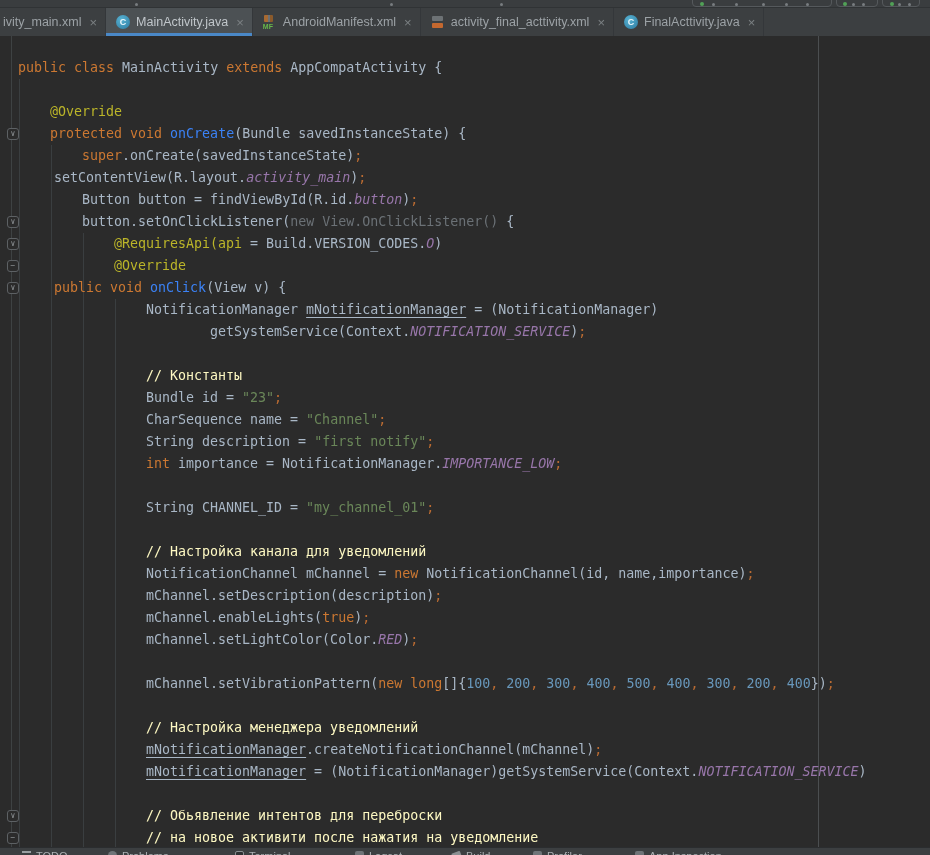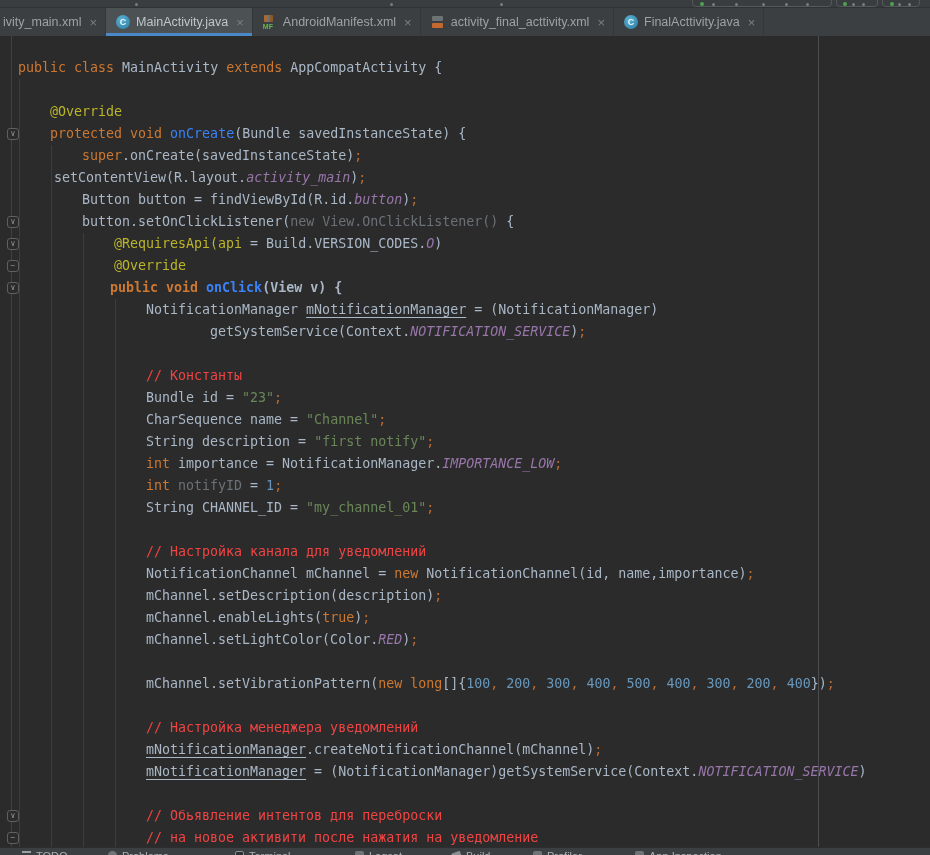--- a/index.html
+++ b/index.html
@@ -36,21 +36,21 @@
   #editor{position:absolute;top:36px;left:0;width:866px;height:811px;background:#2B2B2B;overflow:hidden}
   .vline{position:absolute;width:1px;pointer-events:none;z-index:1}
   .code-line{position:absolute;left:0;right:0;height:22px;line-height:22px;white-space:pre;z-index:2;
              font-family:"DejaVu Sans Mono","Liberation Mono",monospace;font-size:13.3px;color:#A9B7C6}
   .tok-pln{color:#A9B7C6}
   .tok-kw{color:#CC7832}
   .tok-ann{color:#BBB529}
   .tok-mth{color:#3b82f6}
   .tok-str{color:#6A8759}
   .tok-num{color:#6897BB}
-  .tok-cmt{color:#ef4444}
+  .tok-cmt{color:#fef9c3}
   .tok-fld{color:#9876AA;font-style:italic}
   .tok-gry{color:#6B7176}
   .tok-sem{color:#BA6B32}
   .tok-und{color:#A9B7C6;text-decoration:underline;text-underline-offset:3px}
   .fold{position:absolute;left:7px;width:12px;height:12px;border:1px solid #5D6164;border-radius:3px;
         background:#2B2B2B;color:#9095“98;color:#909598;font-size:8px;line-height:10px;text-align:center;
         box-sizing:border-box;z-index:3;font-family:"DejaVu Sans Mono",monospace}
 
   
   #bottombar{position:absolute;left:0;bottom:0;width:930px;height:8px;background:#3C3F41;
@@ -136,30 +136,29 @@
   <div class="code-line" style="top: 21px; padding-left: 18px;"><span class="tok-kw">public class </span><span class="tok-pln">MainActivity </span><span class="tok-kw">extends </span><span class="tok-pln">AppCompatActivity {</span></div>
       <div class="code-line" style="top: 43px; padding-left: 18px;"></div>
       <div class="code-line" style="top: 65px; padding-left: 50px;"><span class="tok-ann">@Override</span></div>
       <div class="code-line" style="top: 87px; padding-left: 50px;"><span class="tok-kw">protected void </span><span class="tok-mth">onCreate</span><span class="tok-pln">(Bundle savedInstanceState) {</span></div>
       <div class="code-line" style="top: 109px; padding-left: 82px;"><span class="tok-kw">super</span><span class="tok-pln">.onCreate(savedInstanceState)</span><span class="tok-sem">;</span></div>
       <div class="code-line" style="top: 131px; padding-left: 54px;"><span class="tok-pln">setContentView(R.layout.</span><span class="tok-fld">activity_main</span><span class="tok-pln">)</span><span class="tok-sem">;</span></div>
       <div class="code-line" style="top: 153px; padding-left: 82px;"><span class="tok-pln">Button button = findViewById(R.id.</span><span class="tok-fld">button</span><span class="tok-pln">)</span><span class="tok-sem">;</span></div>
       <div class="code-line" style="top: 175px; padding-left: 82px;"><span class="tok-pln">button.setOnClickListener(</span><span class="tok-gry">new View.OnClickListener() </span><span class="tok-pln">{</span></div>
       <div class="code-line" style="top: 197px; padding-left: 114px;"><span class="tok-ann">@RequiresApi(api </span><span class="tok-pln">= Build.VERSION_CODES.</span><span class="tok-fld">O</span><span class="tok-pln">)</span></div>
       <div class="code-line" style="top: 219px; padding-left: 114px;"><span class="tok-ann">@Override</span></div>
-      <div class="code-line" style="top: 241px; padding-left: 110px; font-weight: bold;"><span class="tok-kw">public void </span><span class="tok-mth">onClick</span><span class="tok-pln">(View v) {</span></div>
+      <div class="code-line" style="top: 241px; padding-left: 54px;"><span class="tok-kw">public void </span><span class="tok-mth">onClick</span><span class="tok-pln">(View v) {</span></div>
       <div class="code-line" style="top: 263px; padding-left: 146px;"><span class="tok-pln">NotificationManager </span><span class="tok-und">mNotificationManager</span><span class="tok-pln"> = (NotificationManager)</span></div>
       <div class="code-line" style="top: 285px; padding-left: 210px;"><span class="tok-pln">getSystemService(Context.</span><span class="tok-fld">NOTIFICATION_SERVICE</span><span class="tok-pln">)</span><span class="tok-sem">;</span></div>
       <div class="code-line" style="top: 307px; padding-left: 18px;"></div>
       <div class="code-line" style="top: 329px; padding-left: 146px;"><span class="tok-cmt">// Константы</span></div>
       <div class="code-line" style="top: 351px; padding-left: 146px;"><span class="tok-pln">Bundle id = </span><span class="tok-str">"23"</span><span class="tok-sem">;</span></div>
       <div class="code-line" style="top: 373px; padding-left: 146px;"><span class="tok-pln">CharSequence name = </span><span class="tok-str">"Channel"</span><span class="tok-sem">;</span></div>
       <div class="code-line" style="top: 395px; padding-left: 146px;"><span class="tok-pln">String description = </span><span class="tok-str">"first notify"</span><span class="tok-sem">;</span></div>
       <div class="code-line" style="top: 417px; padding-left: 146px;"><span class="tok-kw">int </span><span class="tok-pln">importance = NotificationManager.</span><span class="tok-fld">IMPORTANCE_LOW</span><span class="tok-sem">;</span></div>
-      <div class="code-line" style="top: 439px; padding-left: 146px;"><span class="tok-kw">int </span><span class="tok-gry">notifyID</span><span class="tok-pln"> = </span><span class="tok-num">1</span><span class="tok-sem">;</span></div>
       <div class="code-line" style="top: 461px; padding-left: 146px;"><span class="tok-pln">String CHANNEL_ID = </span><span class="tok-str">"my_channel_01"</span><span class="tok-sem">;</span></div>
       <div class="code-line" style="top: 483px; padding-left: 18px;"></div>
       <div class="code-line" style="top: 505px; padding-left: 146px;"><span class="tok-cmt">// Настройка канала для уведомлений</span></div>
       <div class="code-line" style="top: 527px; padding-left: 146px;"><span class="tok-pln">NotificationChannel mChannel = </span><span class="tok-kw">new </span><span class="tok-pln">NotificationChannel(id, name,importance)</span><span class="tok-sem">;</span></div>
       <div class="code-line" style="top: 549px; padding-left: 146px;"><span class="tok-pln">mChannel.setDescription(description)</span><span class="tok-sem">;</span></div>
       <div class="code-line" style="top: 571px; padding-left: 146px;"><span class="tok-pln">mChannel.enableLights(</span><span class="tok-kw">true</span><span class="tok-pln">)</span><span class="tok-sem">;</span></div>
       <div class="code-line" style="top: 593px; padding-left: 146px;"><span class="tok-pln">mChannel.setLightColor(Color.</span><span class="tok-fld">RED</span><span class="tok-pln">)</span><span class="tok-sem">;</span></div>
       <div class="code-line" style="top: 637px; padding-left: 146px;"><span class="tok-pln">mChannel.setVibrationPattern(</span><span class="tok-kw">new long</span><span class="tok-pln">[]{</span><span class="tok-num">100</span><span class="tok-sem">, </span><span class="tok-num">200</span><span class="tok-sem">, </span><span class="tok-num">300</span><span class="tok-sem">, </span><span class="tok-num">400</span><span class="tok-sem">, </span><span class="tok-num">500</span><span class="tok-sem">, </span><span class="tok-num">400</span><span class="tok-sem">, </span><span class="tok-num">300</span><span class="tok-sem">, </span><span class="tok-num">200</span><span class="tok-sem">, </span><span class="tok-num">400</span><span class="tok-pln">})</span><span class="tok-sem">;</span></div>
       <div class="code-line" style="top: 659px; padding-left: 18px;"></div>
       <div class="code-line" style="top: 681px; padding-left: 146px;"><span class="tok-cmt">// Настройка менеджера уведомлений</span></div>

